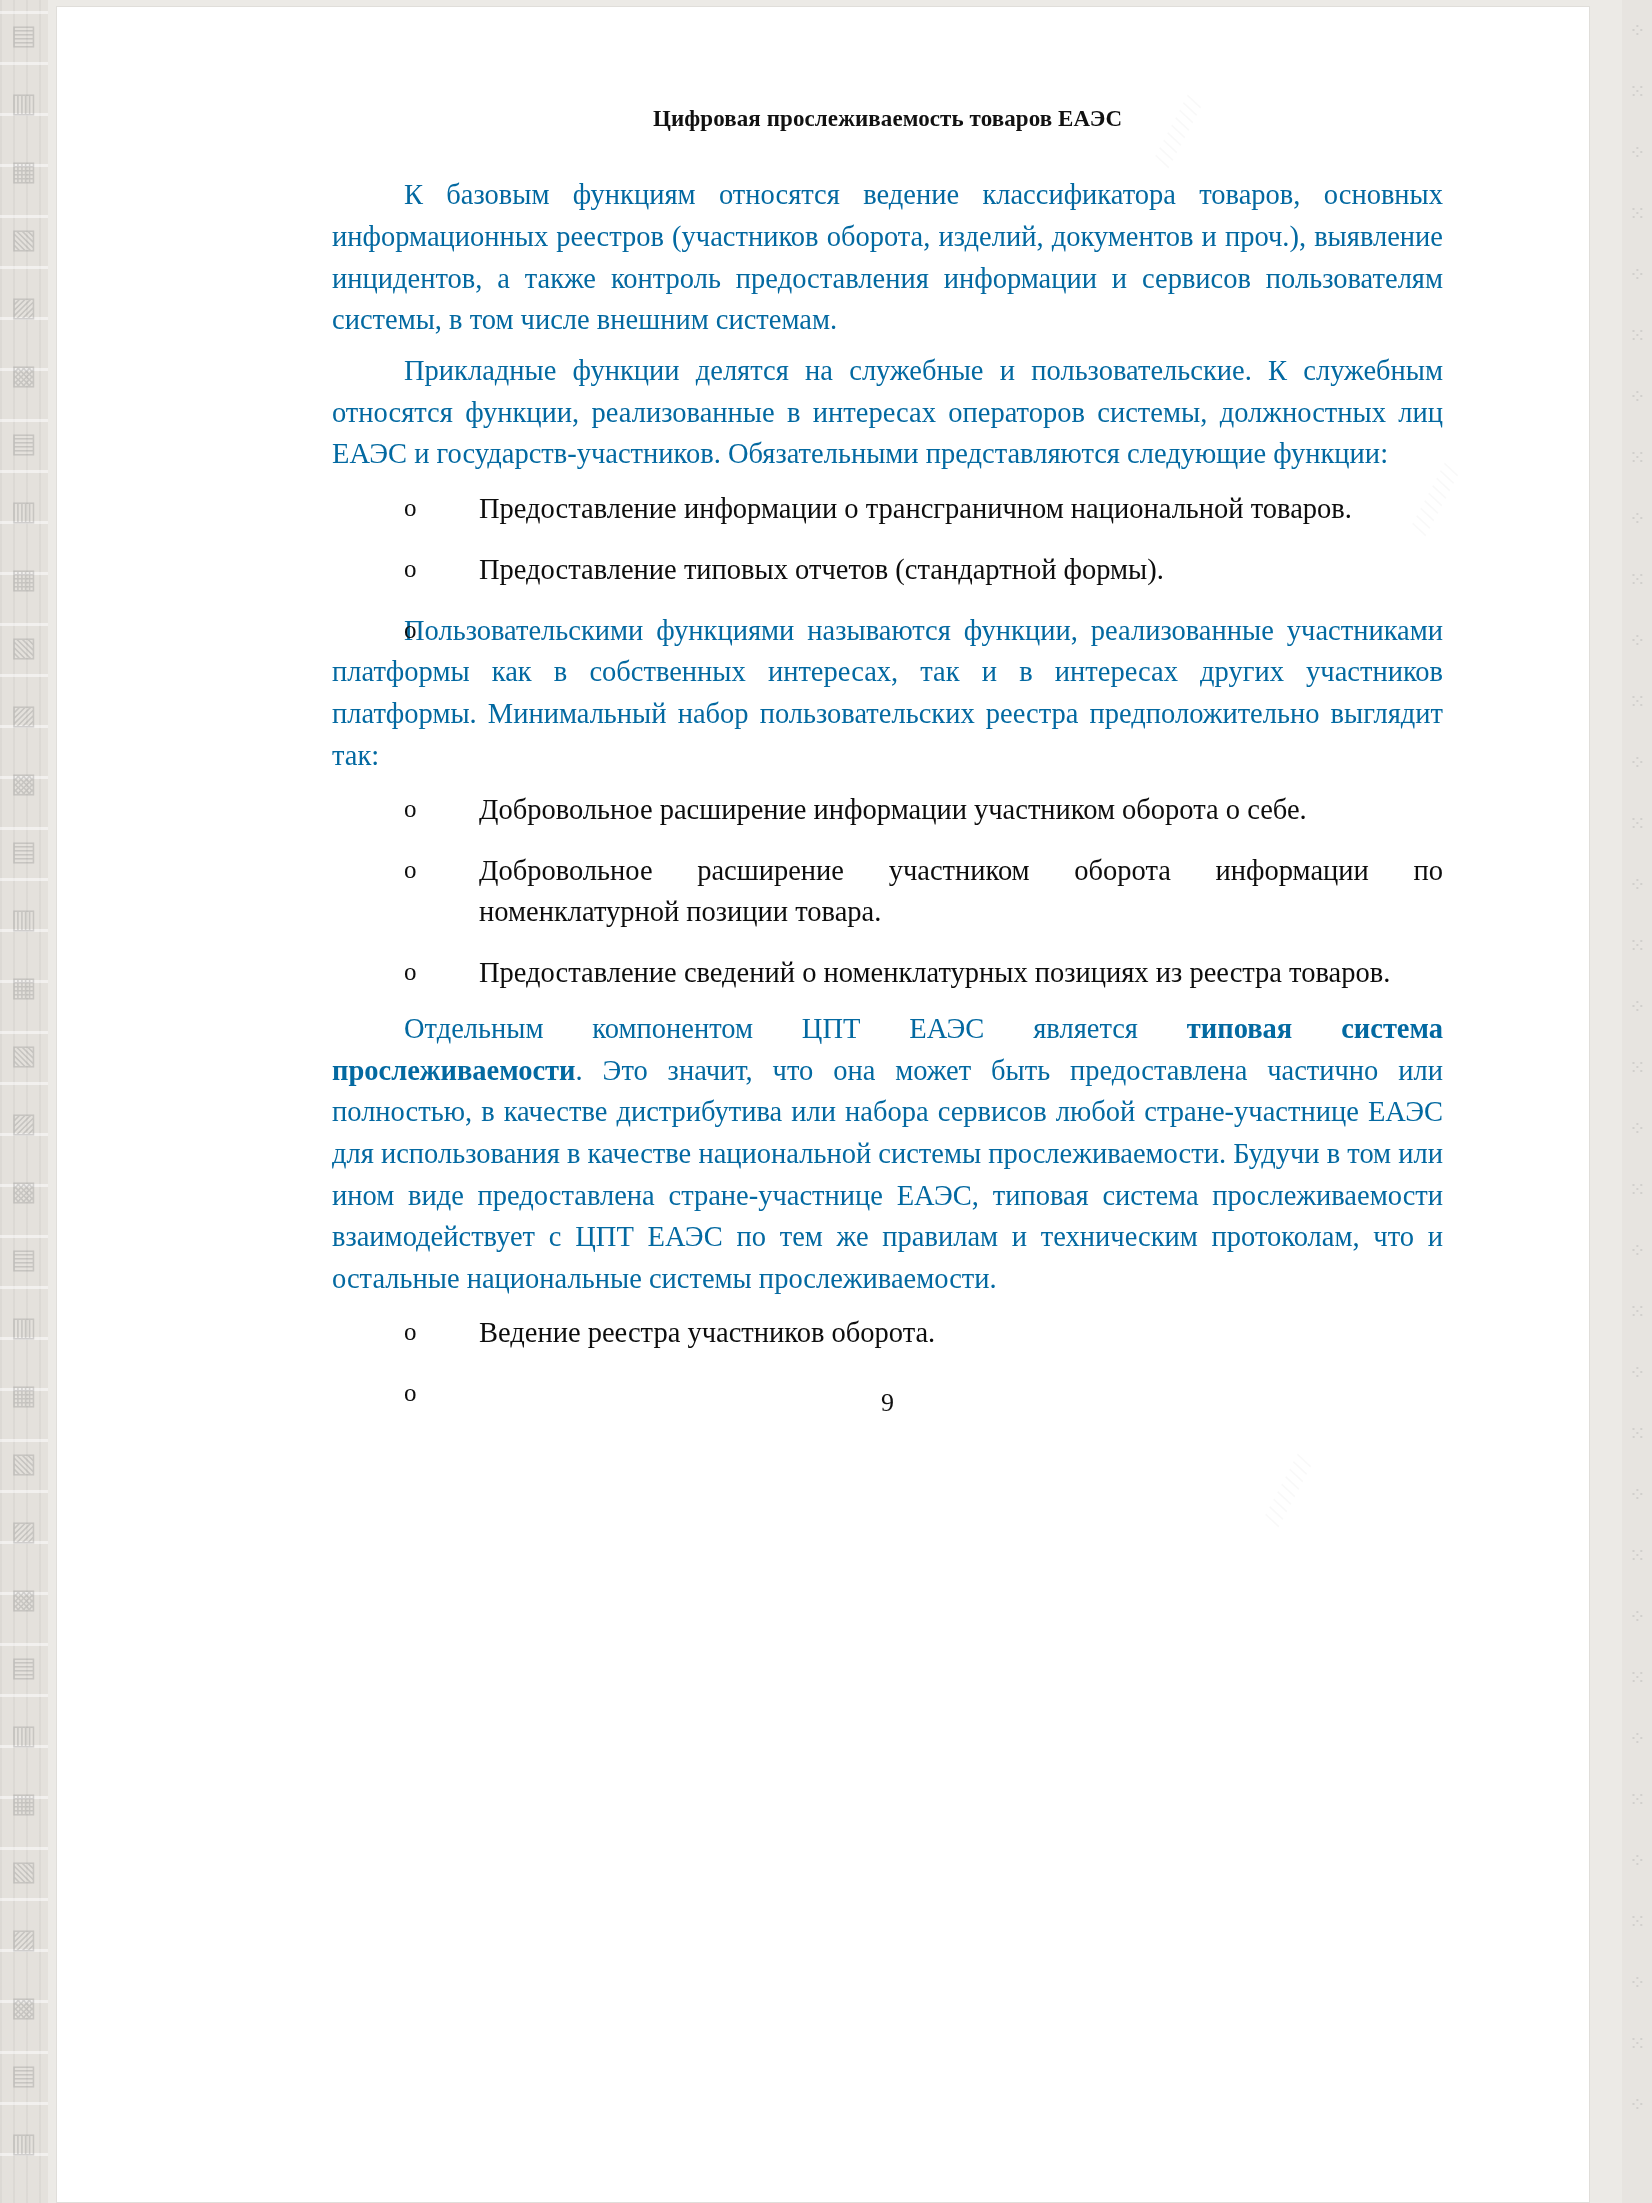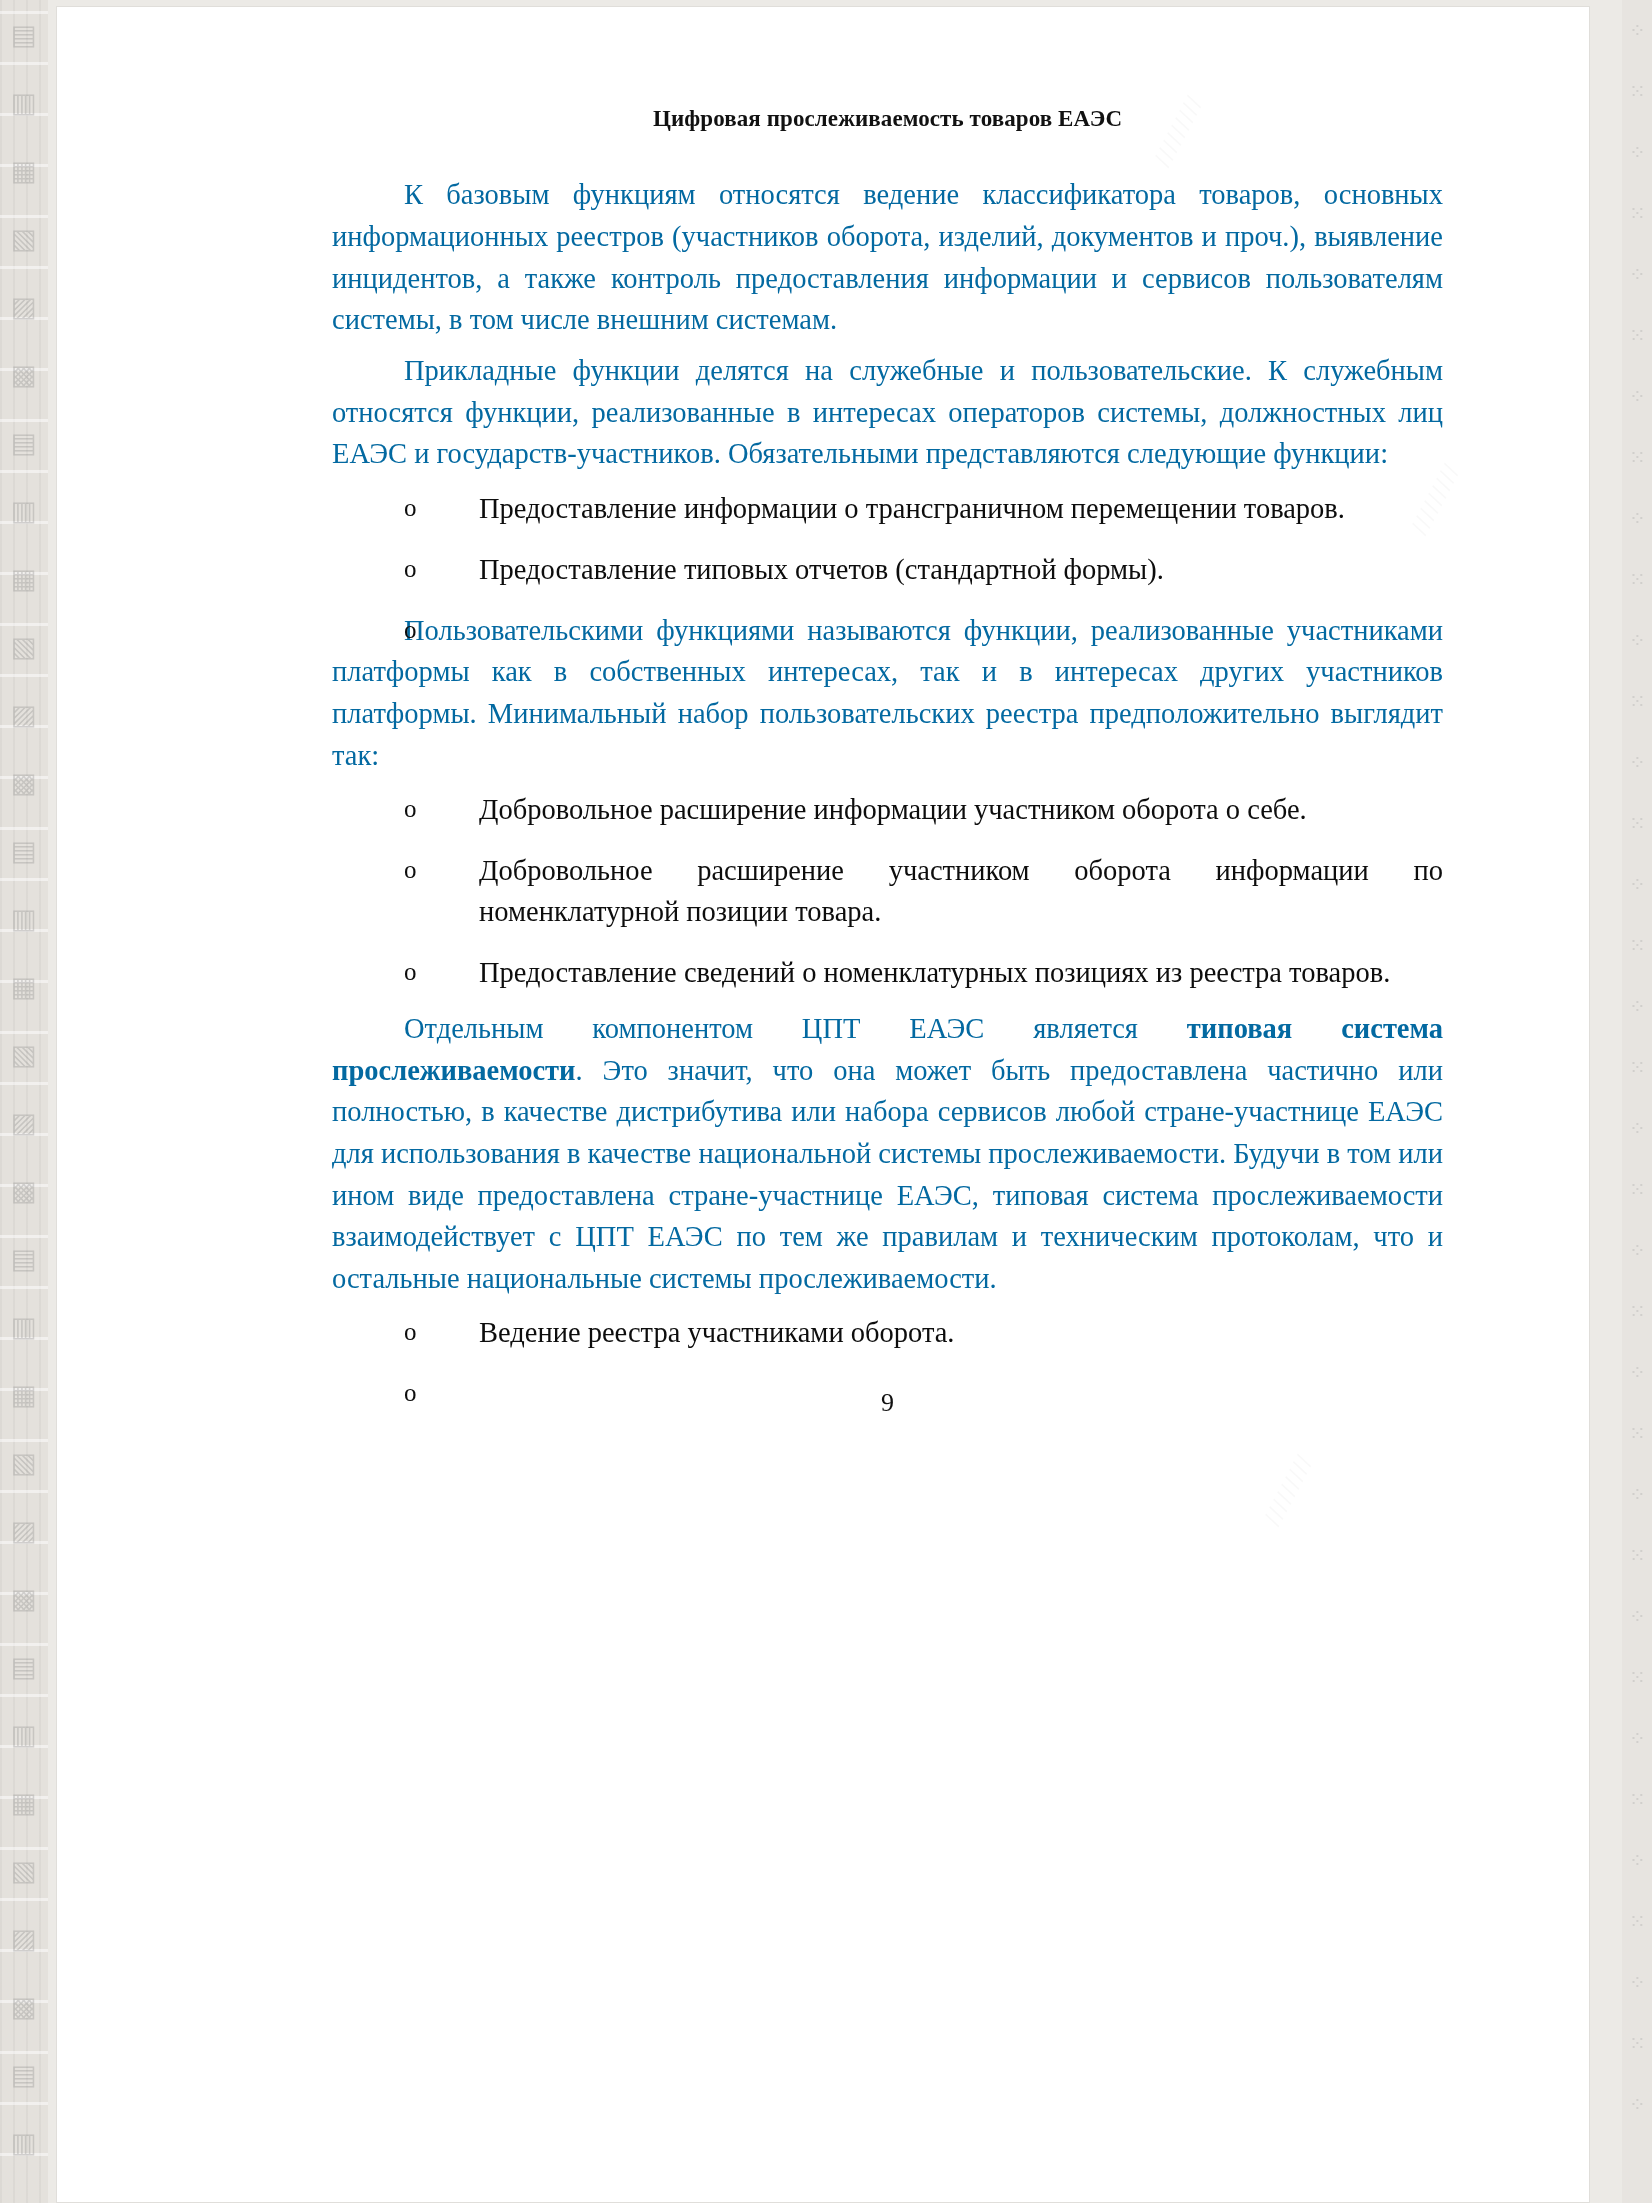--- a/index.html
+++ b/index.html
@@ -173,21 +173,21 @@
 
     <div class="running-head">Цифровая прослеживаемость товаров ЕАЭС</div>
 
     <p class="body-par">К базовым функциям относятся ведение классификатора товаров, основных информационных реестров (участников оборота, изделий, документов и проч.), выявление инцидентов, а также контроль предоставления информации и сервисов пользователям системы, в том числе внешним системам.</p>
 
     <p class="body-par">Прикладные функции делятся на служебные и пользовательские. К служебным относятся функции, реализованные в интересах операторов системы, должностных лиц ЕАЭС и государств-участников. Обязательными представляются следующие функции:</p>
 
     <ul class="bullets">
       <li>
         <span class="marker">o</span>
-        <span class="li-text">Предоставление информации о трансграничном перемещении товаров.</span>
+        <span class="li-text">Предоставление информации о трансграничном национальной товаров.</span>
       </li>
       <li>
         <span class="marker">o</span>
         <span class="li-text">Предоставление типовых отчетов (стандартной формы).</span>
       </li>
       <li>
         <span class="marker">o</span>
       </li>
     </ul>
 
@@ -209,21 +209,21 @@
     </ul>
 
     <p class="body-par">
       <span>Отдельным компонентом ЦПТ ЕАЭС является </span><b>типовая система прослеживаемости</b><span>. Это значит, что она может быть предоставлена частично или полностью, в качестве дистрибутива или набора сервисов любой стране-участнице ЕАЭС для использования в качестве национальной системы прослеживаемости. Будучи в том или ином виде предоставлена стране-участнице ЕАЭС, типовая система прослеживаемости взаимодействует с ЦПТ ЕАЭС по тем же правилам и техническим протоколам, что и остальные национальные системы прослеживаемости.</span>
     </p>
 
 
     <ul class="bullets">
       <li>
         <span class="marker">o</span>
-        <span class="li-text">Ведение реестра участниками оборота.</span>
+        <span class="li-text">Ведение реестра участников оборота.</span>
       </li>
       <li>
         <span class="marker">o</span>
       </li>
     </ul>
 
     <div class="page-number">9</div>
   </div>
 </div>
 

